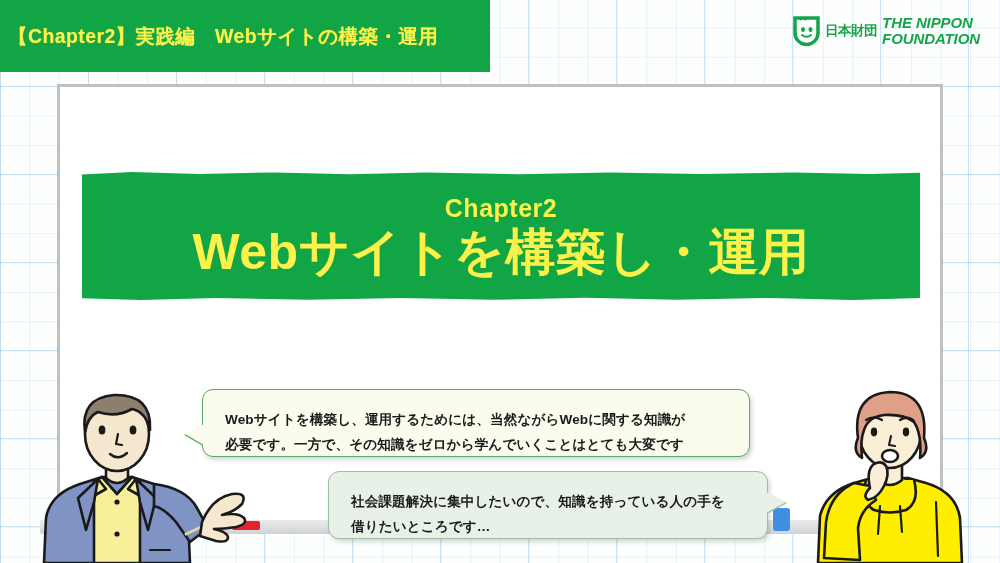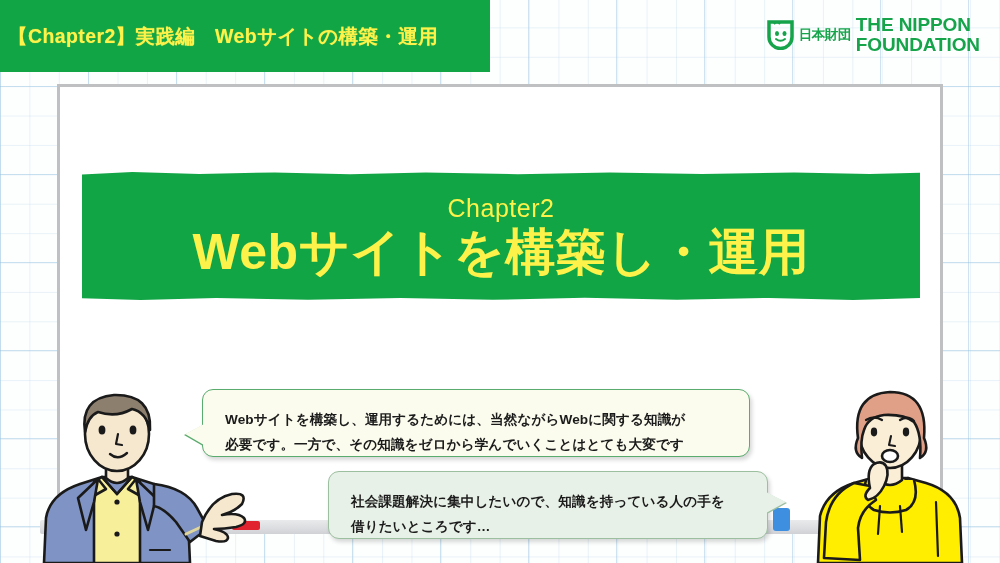--- a/index.html
+++ b/index.html
@@ -52,22 +52,23 @@
   #logo .mark { width:27px; height:30px; flex:none; }
   #logo .jp {
     display:flex; 
     line-height:1.02; color:#16a44b;
     font-weight:bold; font-size:13.5px;
     letter-spacing:-.5px;
   }
   #logo .en {
     display:flex; flex-direction:column;
     line-height:1.06; color:#16a44b;
-    font-weight:bold; font-size:19px;
+    font-weight:bold; font-size:15px;
     letter-spacing:-.1px;
+    font-style:italic;
   }
 
   
   #whiteboard {
     position:absolute; left:57px; top:84px;
     width:886px; height:442px;
     background:#ffffff;
     border:3px solid #bfc0c2;
     border-bottom:none;
     z-index:5;
@@ -106,21 +107,21 @@
     align-items:center; justify-content:center;
     clip-path: polygon(
       0% 2%, 6% 0%, 14% 1.6%, 23% .3%, 32% 1.8%, 41% .4%, 52% 1.7%,
       63% .3%, 74% 1.6%, 85% .4%, 94% 1.6%, 100% 0.6%,
       100% 98.5%, 92% 100%, 82% 98.4%, 71% 99.8%, 60% 98.3%,
       49% 99.8%, 38% 98.4%, 27% 99.8%, 16% 98.5%, 7% 100%, 0% 98.6%
     );
   }
   #title-sub {
     color:#fdf24a;
-    font-size:25px; font-weight:normal;
+    font-size:25px; font-weight:bold;
     letter-spacing:.5px;
     margin-bottom:2px;
   }
   #title-main {
     color:#fdf24a;
     font-size:50px; font-weight:bold;
     letter-spacing:.5px;
     white-space:nowrap;
     line-height:1.08;
   }

